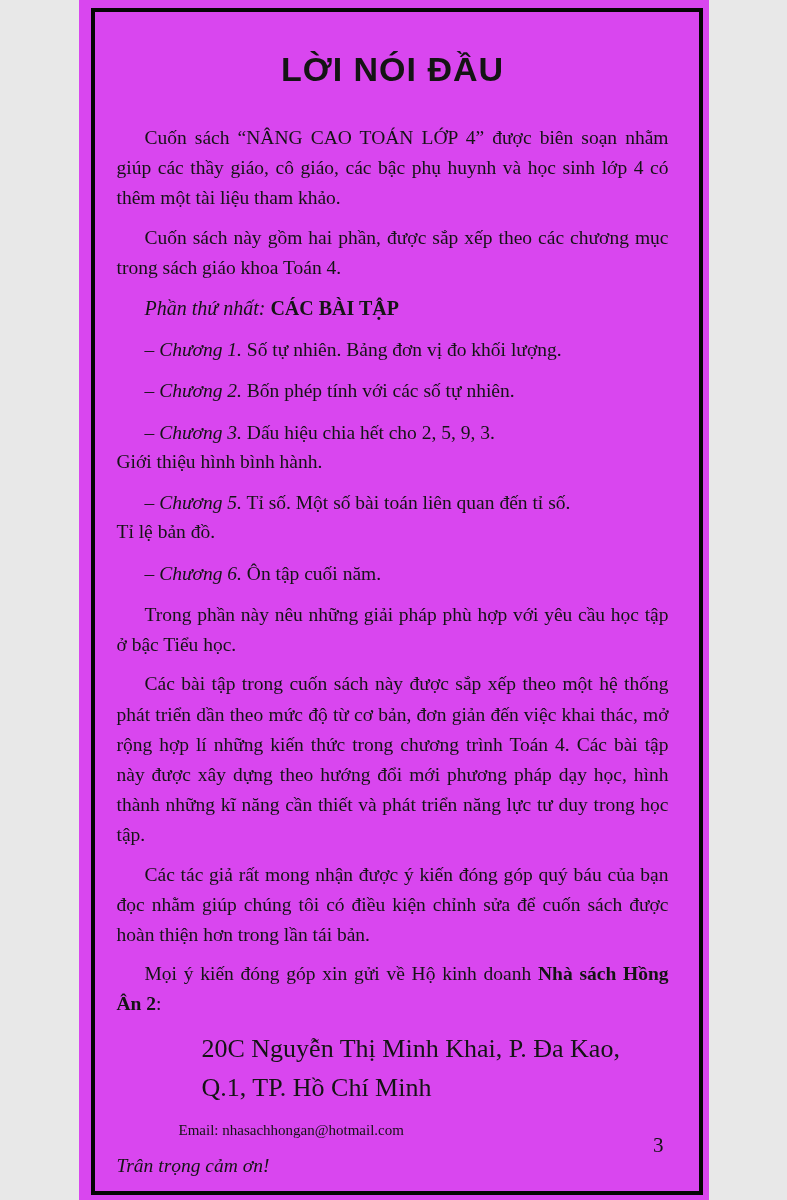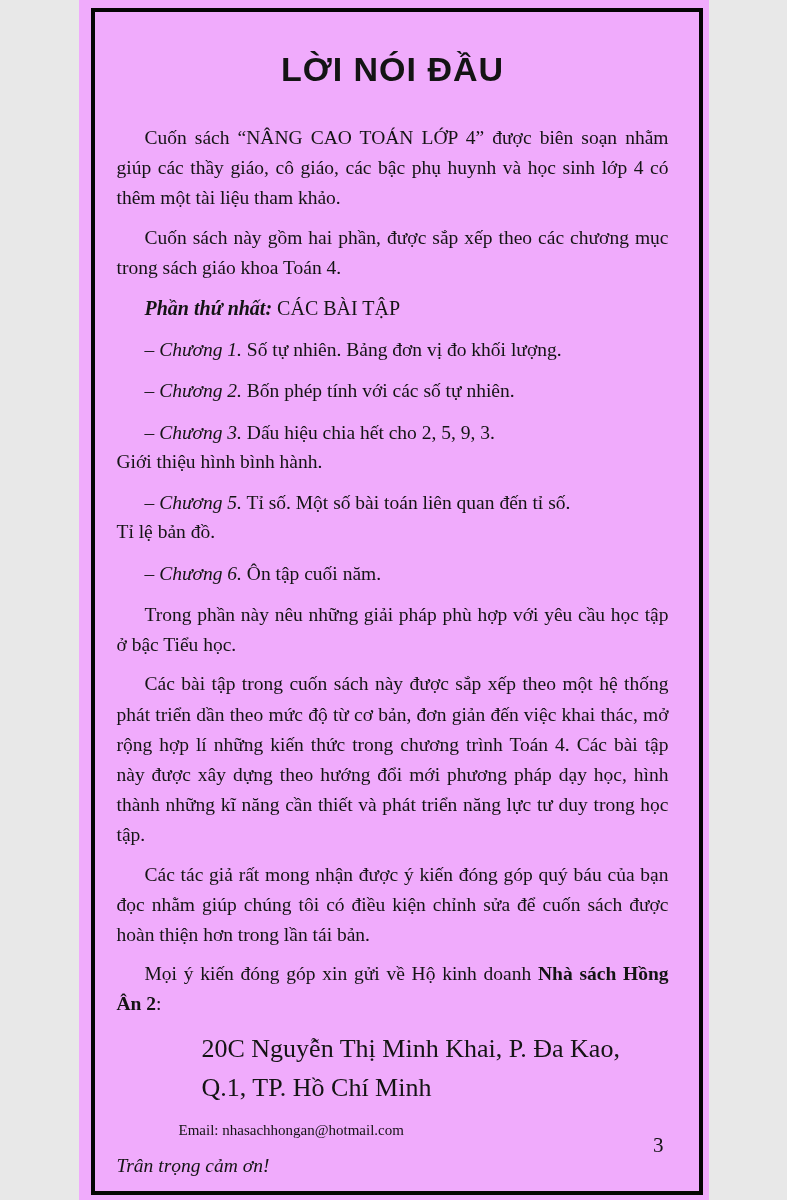--- a/index.html
+++ b/index.html
@@ -1,21 +1,21 @@
 <!DOCTYPE html>
 <html><head>
 <meta charset="utf-8">
 <style>
   html, body { margin: 0; padding: 0; background: #e8e8e8; }
   .page {
     position: relative;
     width: 630px;
     height: 1200px;
     margin: 0 auto;
-    background: #f0abfc;
+    background: #d946ef;
     font-family: "Liberation Serif", serif;
     color: #141414;
     overflow: hidden;
     box-sizing: border-box;
   }
   .frame {
     position: absolute;
     top: 8px; left: 12px; right: 6px; bottom: 5px;
     border: 4px solid #050505;
     pointer-events: none;
@@ -38,22 +38,22 @@
     text-align: justify;
     text-indent: 28px;
     margin: 0 0 9px 0;
   }
   .part-heading {
     font-size: 20px;
     line-height: 1.5;
     text-indent: 28px;
     margin: 10px 0 12px 0;
   }
-  .part-label { font-style: italic; font-weight: bold; }
-  .part-title { font-weight: normal; }
+  .part-label { font-style: italic; font-weight: normal; }
+  .part-title { font-weight: bold; }
   .chapter {
     font-size: 19.5px;
     line-height: 1.5;
     text-indent: 28px;
     margin: 0 0 12px 0;
   }
   .ch-label { font-style: italic; }
   .ch-label.gap-wide { margin-right: 22px; }
   .address {
     font-size: 26px;

